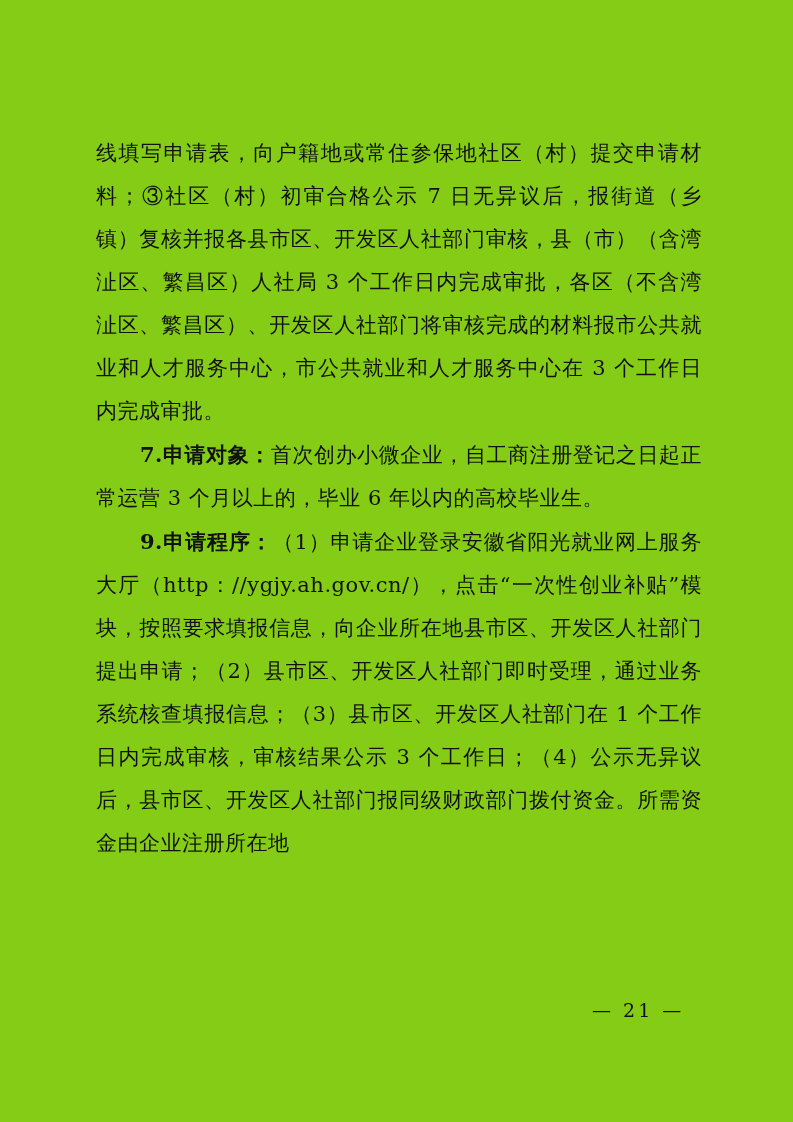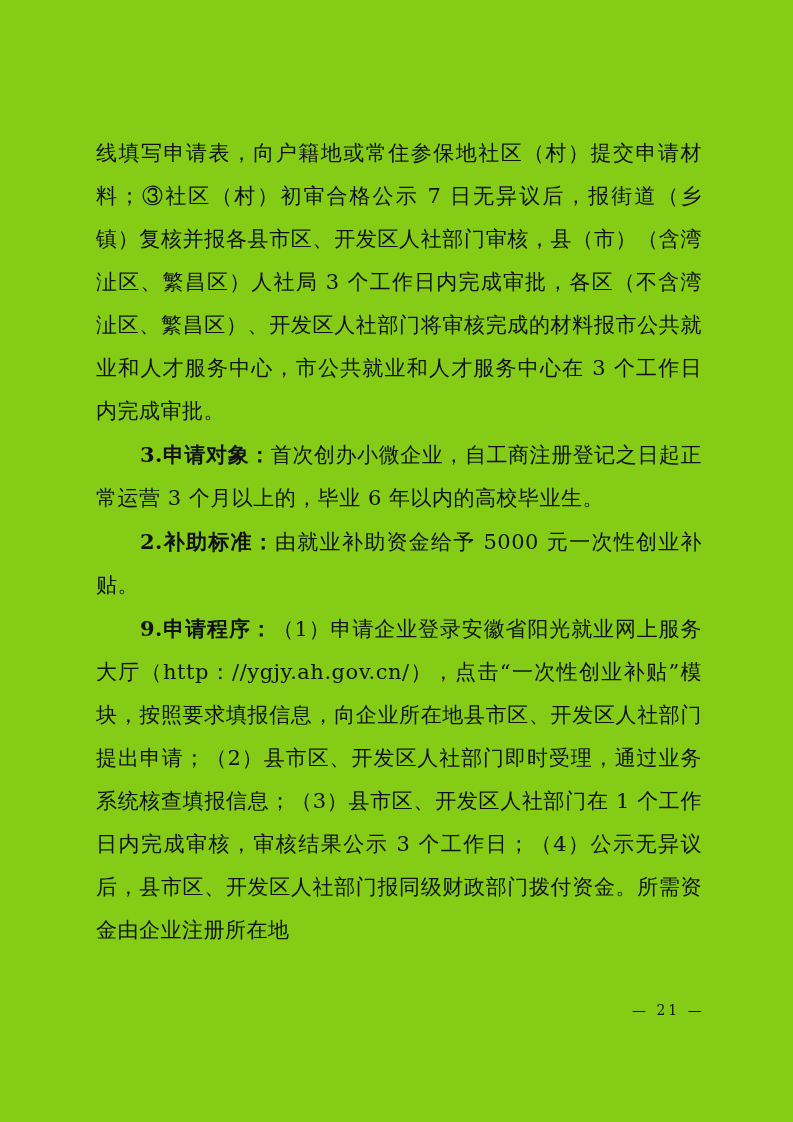--- a/index.html
+++ b/index.html
@@ -46,41 +46,39 @@
   }
   .heading-bold {
     font-weight: bold;
     text-indent: 44px;
     margin: 0;
   }
   .page-number {
     position: absolute;
     left: 592px;
     top: 996px;
-    font-size: 14px;
+    font-size: 19px;
     line-height: 28px;
     letter-spacing: 3px;
     color: #111111;
     font-family: "DejaVu Serif", "Liberation Serif", serif;
-    margin-left: 40px;
   }
 </style>
 </head>
 <body>
 
 <div class="page">
   <div class="content">
 
     <p class="para no-indent">线填写申请表，向户籍地或常住参保地社区（村）提交申请材料；③社区（村）初审合格公示 7 日无异议后，报街道（乡镇）复核并报各县市区、开发区人社部门审核，县（市）（含湾沚区、繁昌区）人社局 3 个工作日内完成审批，各区（不含湾沚区、繁昌区）、开发区人社部门将审核完成的材料报市公共就业和人才服务中心，市公共就业和人才服务中心在 3 个工作日内完成审批。</p>
 
 
 
 
-    <p class="para"><span class="label">3.申请对象：</span><span>首次创办小微企业，自工商注册登记之日起正常运营 3 个月以上的，毕业 6 年以内的高校毕业生。</span></p>
+    <p class="para"><span class="label">7.申请对象：</span><span>首次创办小微企业，自工商注册登记之日起正常运营 3 个月以上的，毕业 6 年以内的高校毕业生。</span></p>
 
-    <p class="para"><span class="label">2.补助标准：</span><span>由就业补助资金给予 5000 元一次性创业补贴。</span></p>
 
     <p class="para"><span class="label">9.申请程序：</span><span>（1）申请企业登录安徽省阳光就业网上服务大厅（http：//ygjy.ah.gov.cn/），点击“一次性创业补贴”模块，按照要求填报信息，向企业所在地县市区、开发区人社部门提出申请；（2）县市区、开发区人社部门即时受理，通过业务系统核查填报信息；（3）县市区、开发区人社部门在 1 个工作日内完成审核，审核结果公示 3 个工作日；（4）公示无异议后，县市区、开发区人社部门报同级财政部门拨付资金。所需资金由企业注册所在地</span></p>
 
   </div>
 
   <div class="page-number">— 21 —</div>
 </div>
 
 </body></html>

